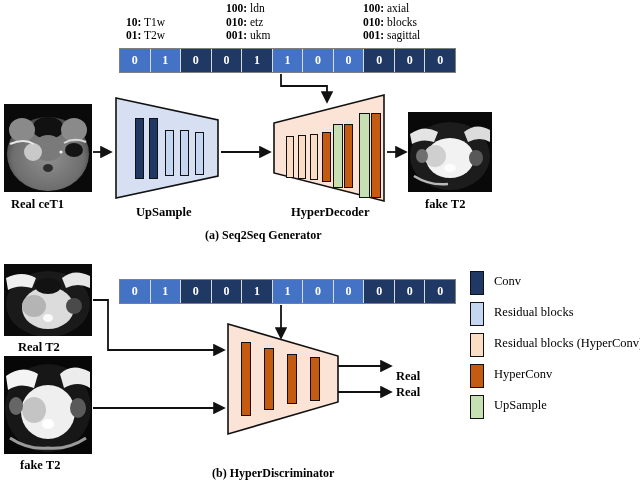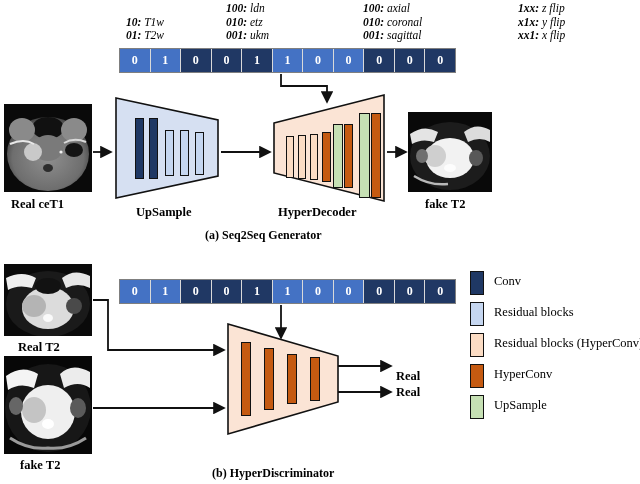--- a/index.html
+++ b/index.html
@@ -6,21 +6,21 @@
   body{
     width:640px;height:484px;position:relative;overflow:hidden;
     font-family:"Liberation Serif","DejaVu Serif",serif;
     color:#000;
   }
   .fig{position:absolute;left:0;top:0;width:640px;height:484px;}
 
   
   .code-legend{position:absolute;left:118px;top:2px;width:420px;height:42px;}
   .cl-col{position:absolute;top:0;font-size:11.5px;line-height:13.6px;white-space:nowrap;}
-  .cl-col div{height:13.6px;font-style:italic;}
+  .cl-col div{height:13.6px;}
   .cl-col b{font-weight:bold;}
   .cl-c1{left:8px;top:13.6px;}
   .cl-c2{left:108px;}
   .cl-c3{left:245px;}
   .cl-c4{left:400px;}
 
   
   .codebar{position:absolute;display:flex;border:1px solid #7f7f7f;box-sizing:border-box;}
   .codebar .cell{
     flex:1 1 0;display:flex;align-items:center;justify-content:center;
@@ -63,27 +63,22 @@
       <div><b>10:</b><span> T1w</span></div>
       <div><b>01:</b><span> T2w</span></div>
     </div>
     <div class="cl-col cl-c2">
       <div><b>100:</b><span> ldn</span></div>
       <div><b>010:</b><span> etz</span></div>
       <div><b>001:</b><span> ukm</span></div>
     </div>
     <div class="cl-col cl-c3">
       <div><b>100:</b><span> axial</span></div>
-      <div><b>010:</b><span> coronal</span></div>
+      <div><b>010:</b><span> blocks</span></div>
       <div><b>001:</b><span> sagittal</span></div>
-    </div>
-    <div class="cl-col cl-c4">
-      <div><b>1xx:</b><span> z flip</span></div>
-      <div><b>x1x:</b><span> y flip</span></div>
-      <div><b>xx1:</b><span> x flip</span></div>
     </div>
   </div>
 
   <div class="codebar" id="codebar-a" style="left:119px;top:48px;width:337px;height:25px;">
       <div class="cell" style="background: rgb(68, 114, 196);">0</div>
       <div class="cell" style="background: rgb(68, 114, 196);">1</div>
       <div class="cell" style="background: rgb(32, 56, 100);">0</div>
       <div class="cell" style="background: rgb(32, 56, 100);">0</div>
       <div class="cell" style="background: rgb(32, 56, 100);">1</div>
       <div class="cell" style="background: rgb(68, 114, 196);">1</div>
@@ -137,21 +132,21 @@
     </svg>
   </div>
   <div class="bar" style="left:286px;top:136px;width:8px;height:42px;background:#fbdcc4;"></div>
   <div class="bar" style="left:298px;top:135px;width:8px;height:44px;background:#fbdcc4;"></div>
   <div class="bar" style="left:310px;top:134px;width:8px;height:46px;background:#fbdcc4;"></div>
   <div class="bar" style="left:322px;top:132px;width:9px;height:50px;background:#c55a11;"></div>
   <div class="bar" style="left:333px;top:124px;width:10px;height:64px;background:#c6e0b4;"></div>
   <div class="bar" style="left:344px;top:124px;width:9px;height:64px;background:#c55a11;"></div>
   <div class="bar" style="left:359px;top:113px;width:11px;height:85px;background:#c6e0b4;"></div>
   <div class="bar" style="left:371px;top:113px;width:10px;height:85px;background:#c55a11;"></div>
-  <div class="lab" style="left:278px;top:205px;">HyperDecoder</div>
+  <div class="lab" style="left:291px;top:205px;">HyperDecoder</div>
 
   <div class="mri" style="left:408px;top:112px;width:84px;height:80px;">
     <svg width="84" height="80" viewBox="0 0 84 80">
       <rect width="84" height="80" fill="#090909"></rect>
       <ellipse cx="42" cy="44" rx="40" ry="34" fill="#1c1c1c"></ellipse>
       <ellipse cx="42" cy="46" rx="24" ry="20" fill="#f2f2f2"></ellipse>
       <ellipse cx="27" cy="44" rx="11" ry="11" fill="#cfcfcf"></ellipse>
       <ellipse cx="42" cy="56" rx="6" ry="4" fill="#fdfdfd"></ellipse>
       <path d="M2 22 Q16 12 30 20 L26 30 Q14 26 4 32 Z" fill="#e4e4e4"></path>
       <path d="M82 18 Q68 10 56 20 L60 30 Q72 24 82 30 Z" fill="#dcdcdc"></path>

